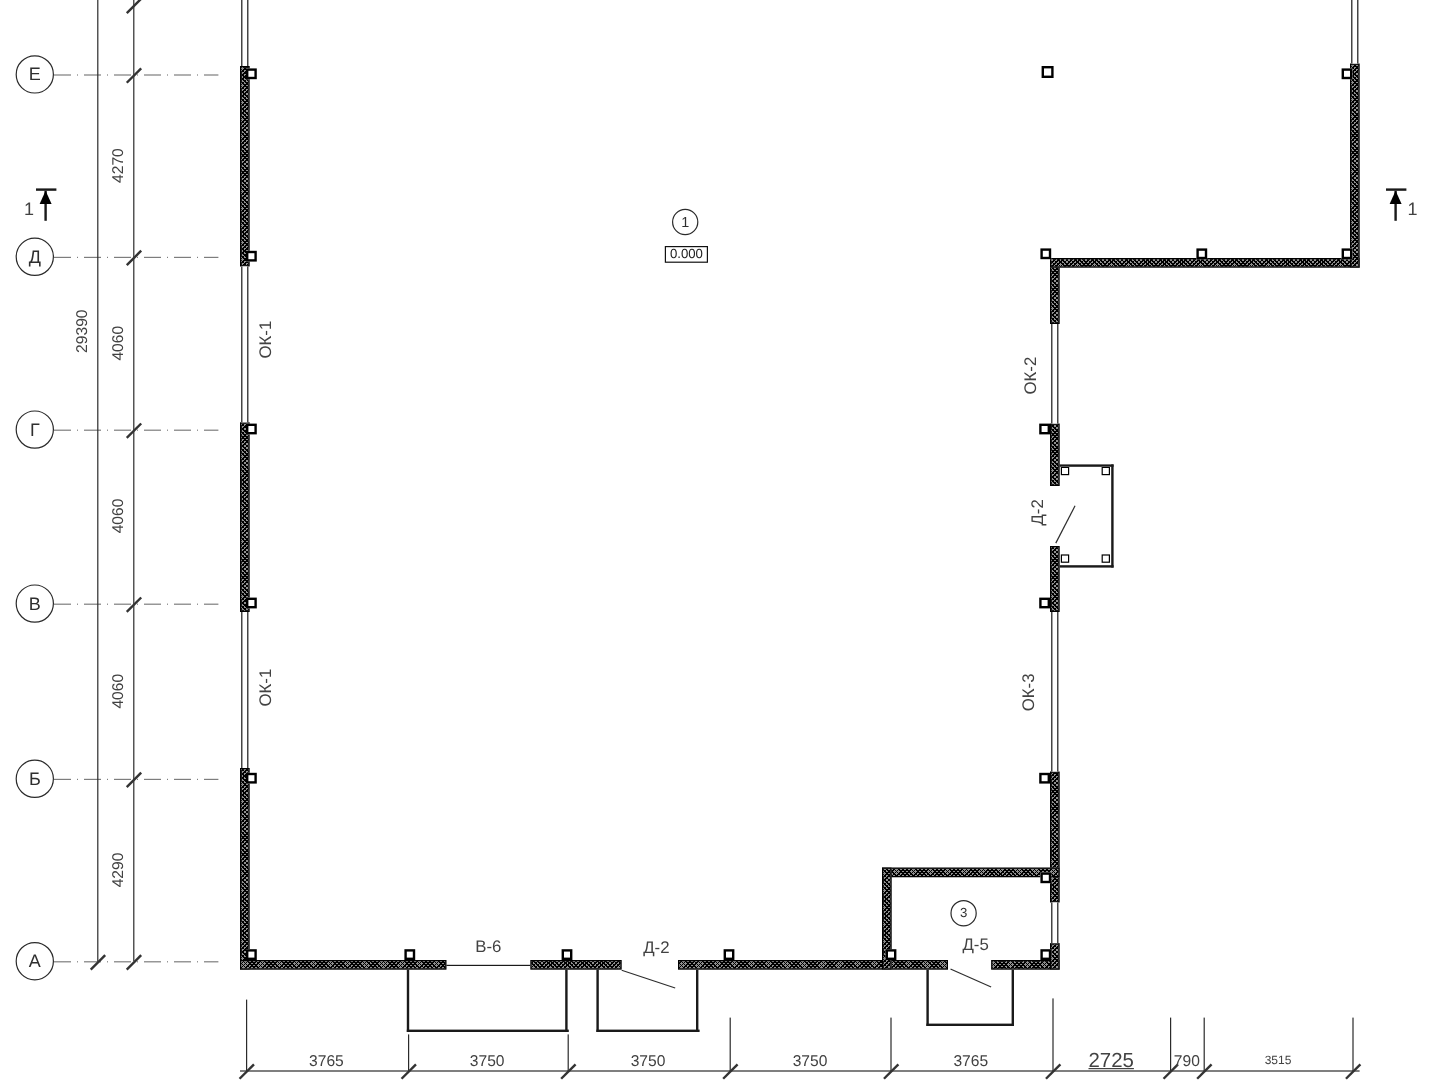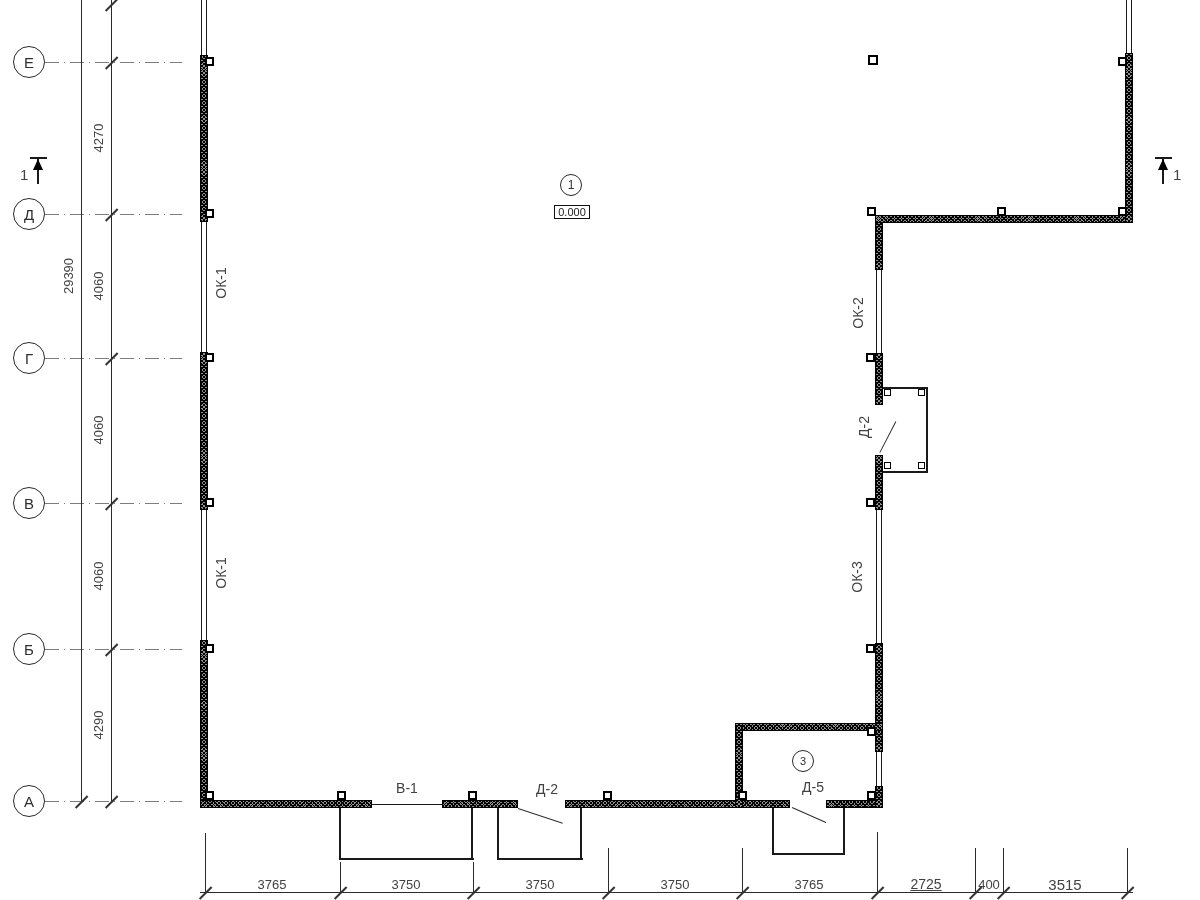--- a/index.html
+++ b/index.html
@@ -134,35 +134,35 @@
     <div class="abs tick" style="left: 103px; top: 358px; transform: rotate(-45deg);"></div>
     <div class="abs tick" style="left: 103px; top: 503px; transform: rotate(-45deg);"></div>
     <div class="abs tick" style="left: 103px; top: 649px; transform: rotate(-45deg);"></div>
     <div class="abs tick" style="left: 103px; top: 801px; transform: rotate(-45deg);"></div>
     <div class="abs tick" style="left: 73px; top: 801px; transform: rotate(-45deg);"></div>
     <div class="abs txt" style="left: 272px; top: 884px; font-size: 13px; transform: translate(-50%, -50%);">3765</div>
     <div class="abs txt" style="left: 406px; top: 884px; font-size: 13px; transform: translate(-50%, -50%);">3750</div>
     <div class="abs txt" style="left: 540px; top: 884px; font-size: 13px; transform: translate(-50%, -50%);">3750</div>
     <div class="abs txt" style="left: 675px; top: 884px; font-size: 13px; transform: translate(-50%, -50%);">3750</div>
     <div class="abs txt" style="left: 809px; top: 884px; font-size: 13px; transform: translate(-50%, -50%);">3765</div>
-    <div class="abs txt" style="left: 926px; top: 884px; font-size: 14px; transform: translate(-50%, -50%); text-decoration: underline;">2725</div>
-    <div class="abs txt" style="left: 989px; top: 884px; font-size: 13px; transform: translate(-50%, -50%);">400</div>
-    <div class="abs txt" style="left: 1065px; top: 884px; font-size: 15px; transform: translate(-50%, -50%);">3515</div>
+    <div class="abs txt" style="left: 926px; top: 884px; font-size: 17px; transform: translate(-50%, -50%); text-decoration: underline;">2725</div>
+    <div class="abs txt" style="left: 989px; top: 884px; font-size: 13px; transform: translate(-50%, -50%);">790</div>
+    <div class="abs txt" style="left: 1065px; top: 884px; font-size: 10px; transform: translate(-50%, -50%);">3515</div>
     <div class="abs txt" style="left: 98px; top: 138px; font-size: 13px; transform: translate(-50%, -50%) rotate(-90deg);">4270</div>
     <div class="abs txt" style="left: 98px; top: 286px; font-size: 13px; transform: translate(-50%, -50%) rotate(-90deg);">4060</div>
     <div class="abs txt" style="left: 98px; top: 430px; font-size: 13px; transform: translate(-50%, -50%) rotate(-90deg);">4060</div>
     <div class="abs txt" style="left: 98px; top: 576px; font-size: 13px; transform: translate(-50%, -50%) rotate(-90deg);">4060</div>
     <div class="abs txt" style="left: 98px; top: 725px; font-size: 13px; transform: translate(-50%, -50%) rotate(-90deg);">4290</div>
     <div class="abs txt" style="left: 68px; top: 276px; font-size: 13px; transform: translate(-50%, -50%) rotate(-90deg);">29390</div>
     <div class="abs txt" style="left: 221px; top: 283px; font-size: 14px; transform: translate(-50%, -50%) rotate(-90deg);">ОК-1</div>
     <div class="abs txt" style="left: 221px; top: 573px; font-size: 14px; transform: translate(-50%, -50%) rotate(-90deg);">ОК-1</div>
     <div class="abs txt" style="left: 858px; top: 313px; font-size: 14px; transform: translate(-50%, -50%) rotate(-90deg);">ОК-2</div>
     <div class="abs txt" style="left: 857px; top: 577px; font-size: 14px; transform: translate(-50%, -50%) rotate(-90deg);">ОК-3</div>
     <div class="abs txt" style="left: 864px; top: 427px; font-size: 14px; transform: translate(-50%, -50%) rotate(-90deg);">Д-2</div>
-    <div class="abs txt" style="left: 407px; top: 788px; font-size: 14px; transform: translate(-50%, -50%);">В-1</div>
+    <div class="abs txt" style="left: 407px; top: 788px; font-size: 14px; transform: translate(-50%, -50%);">В-6</div>
     <div class="abs txt" style="left: 547px; top: 789px; font-size: 14px; transform: translate(-50%, -50%);">Д-2</div>
     <div class="abs txt" style="left: 813px; top: 787px; font-size: 14px; transform: translate(-50%, -50%);">Д-5</div>
     <div class="abs circle" style="left: 560px; top: 174px; width: 22px; height: 22px; font-size: 12px;">1</div>
     <div class="abs elev" style="left: 554px; top: 205px; width: 36px; height: 14px; font-size: 11px;">0.000</div>
     <div class="abs circle" style="left: 792px; top: 750px; width: 22px; height: 22px; font-size: 11px;">3</div>
     <div class="abs thin" style="left: 30px; top: 157px; width: 17px; height: 2px;"></div>
     <div class="abs thin" style="left: 37px; top: 159px; width: 2px; height: 25px;"></div>
     <div class="abs tri" style="left: 33px; top: 159px;"></div>
     <div class="abs txt" style="left: 20px; top: 166px; font-size: 15px;">1</div>
     <div class="abs thin" style="left: 1155px; top: 157px; width: 17px; height: 2px;"></div>

